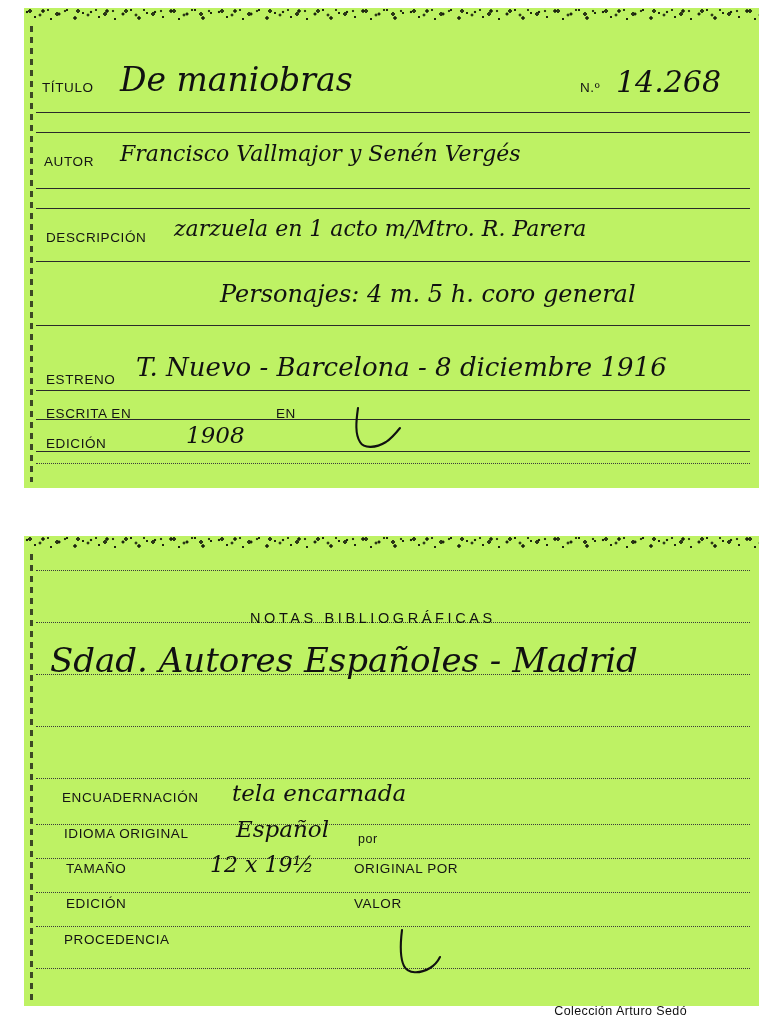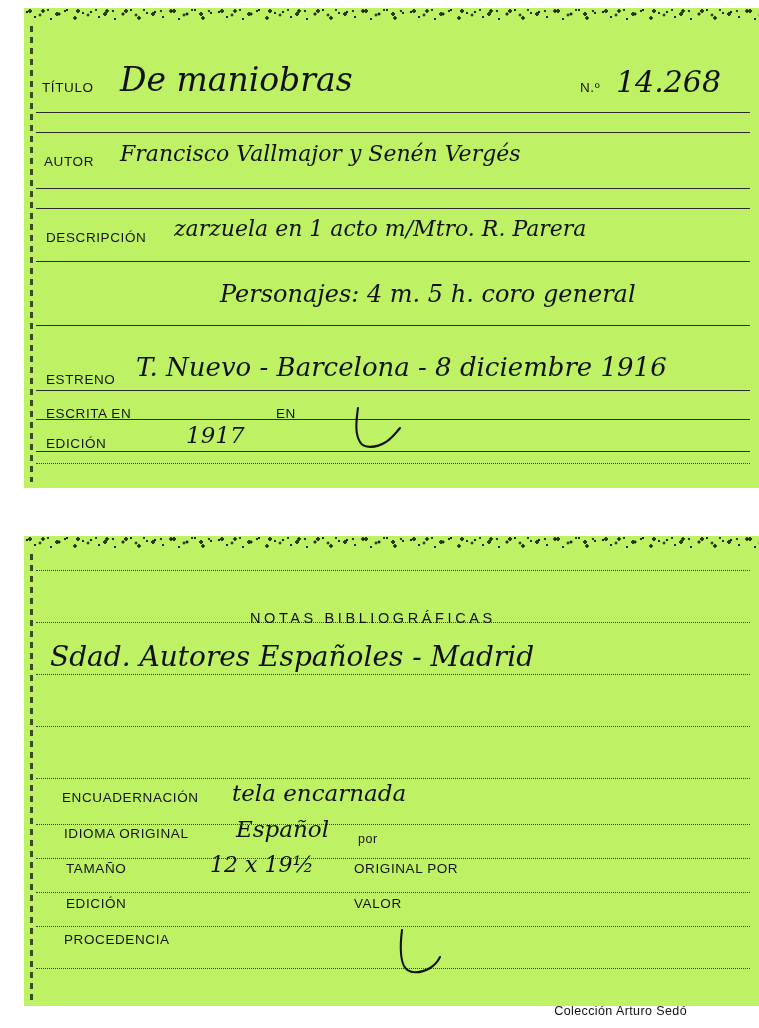--- a/index.html
+++ b/index.html
@@ -165,21 +165,21 @@
 
   <span class="hand" style="left:196px; top:272px; font-size:24px;">Personajes: 4 m. 5 h. coro general</span>
 
   <span class="label" style="left:22px; top:364px;">ESTRENO</span>
   <span class="hand" style="left:112px; top:344px; font-size:26px;text-align:center;">T. Nuevo - Barcelona - 8 diciembre 1916</span>
 
   <span class="label" style="left:22px; top:398px;">ESCRITA EN</span>
   <span class="label" style="left:252px; top:398px;">EN</span>
 
   <span class="label" style="left:22px; top:428px;">EDICIÓN</span>
-  <span class="hand" style="left:162px; top:414px; font-size:23px;">1917</span>
+  <span class="hand" style="left:162px; top:414px; font-size:23px;">1908</span>
 
   <svg class="squiggle" style="left:312px; top:398px;" width="70" height="48" viewBox="0 0 70 48">
     <path d="M22 2 C20 16 19 28 24 36 C28 43 40 42 50 36 C56 32 60 27 64 22" fill="none" stroke="#111" stroke-width="2.1" stroke-linecap="round"></path>
   </svg>
 </div>
 
 <div class="card card-bottom">
   <div class="speckle"></div>
   <div class="leftbar"></div>
 
@@ -189,21 +189,21 @@
   <div class="rule dotted" style="top:190px;"></div>
   <div class="rule dotted" style="top:242px;"></div>
   <div class="rule dotted" style="top:288px;"></div>
   <div class="rule dotted" style="top:322px;"></div>
   <div class="rule dotted" style="top:356px;"></div>
   <div class="rule dotted" style="top:390px;"></div>
   <div class="rule dotted" style="top:432px;"></div>
 
   <span class="notes-title" style="left:226px; top:74px;">NOTAS BIBLIOGRÁFICAS</span>
 
-  <span class="hand" style="left:26px; top:104px; font-size:28px;">Sdad. Autores Españoles - Madrid</span>
+  <span class="hand" style="left:26px; top:104px; font-size:34px;">Sdad. Autores Españoles - Madrid</span>
 
   <span class="label" style="left:38px; top:254px;">ENCUADERNACIÓN</span>
   <span class="hand" style="left:208px; top:244px; font-size:23px;">tela encarnada</span>
 
   <span class="label" style="left:40px; top:290px;">IDIOMA ORIGINAL</span>
   <span class="hand" style="left:212px; top:280px; font-size:23px;">Español</span>
   <span class="label small" style="left:334px; top:296px;">por</span>
 
   <span class="label" style="left:42px; top:325px;">TAMAÑO</span>
   <span class="hand" style="left:186px; top:316px; font-size:22px;">12 x 19½</span>

